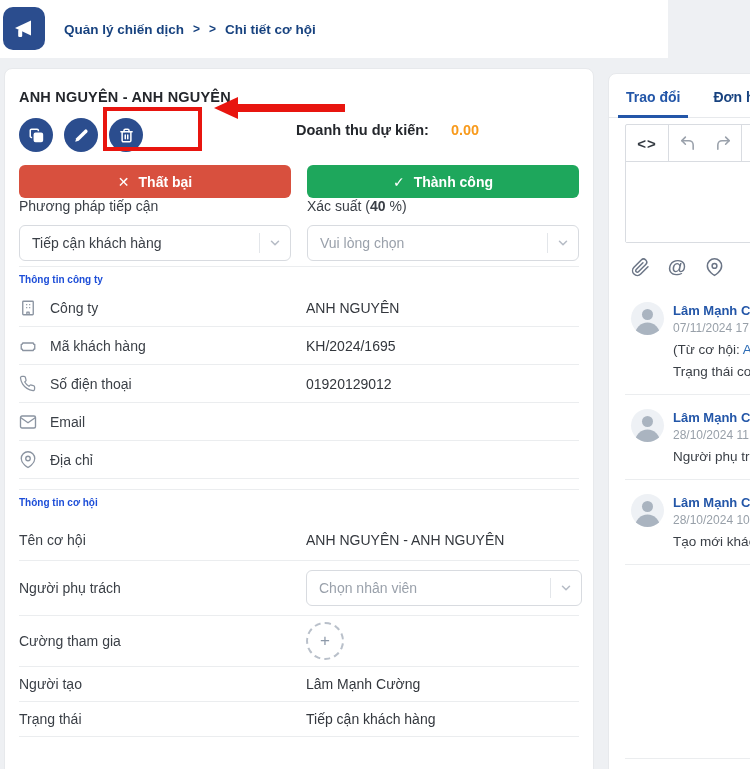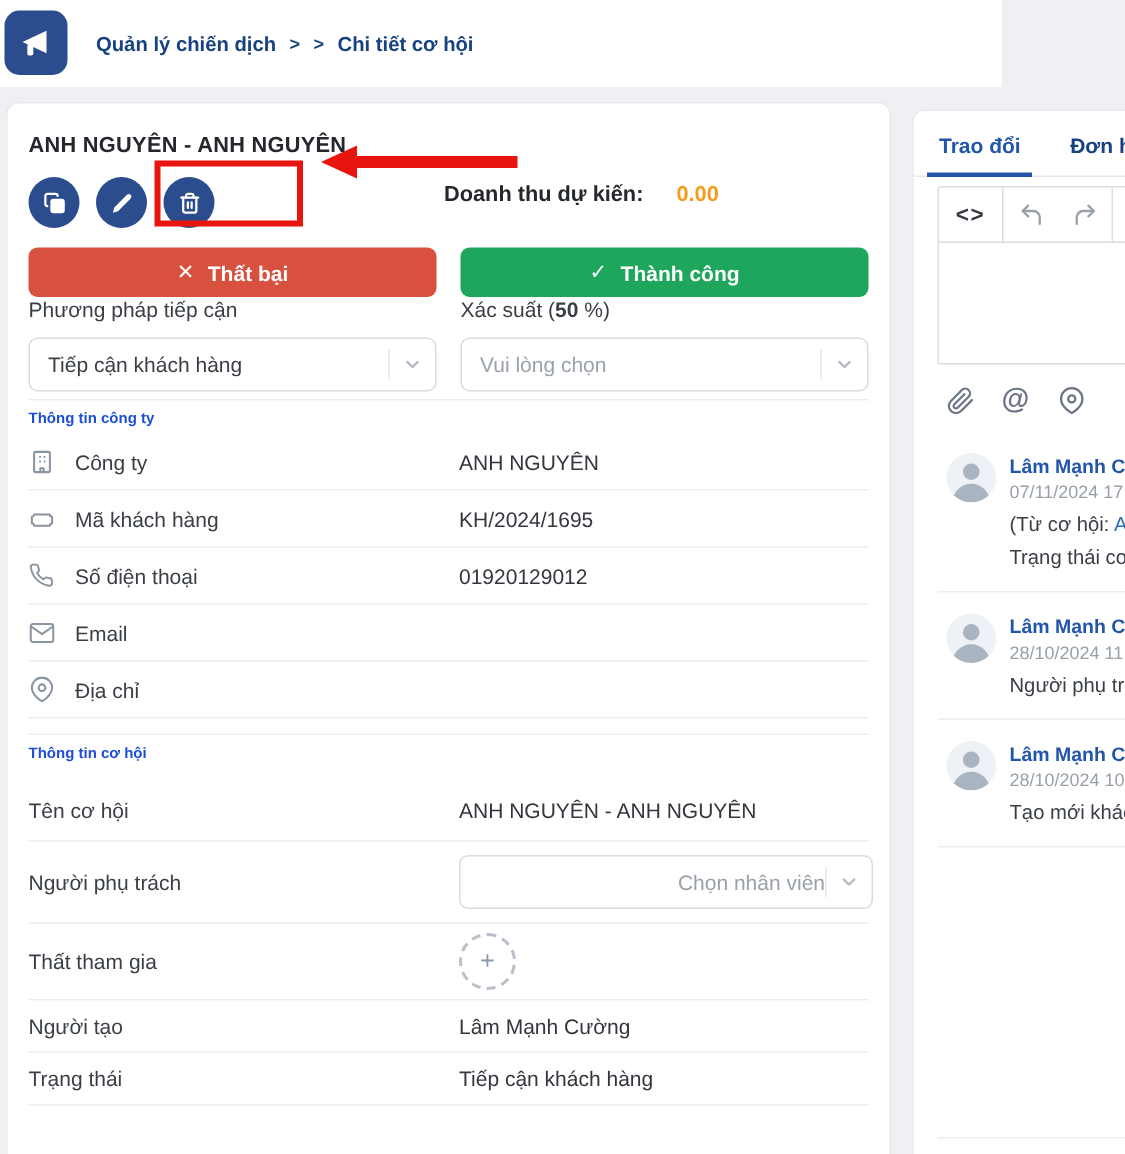--- a/index.html
+++ b/index.html
@@ -55,21 +55,21 @@
     border-bottom:1px solid #ebedef; font-size:14px; color:#3a3f46; }
   .info-row .ricon { width:18px; height:18px; margin-right:13px; color:#8b94a1; flex:none; }
   .info-row .rvalue { position:absolute; left:287px; color:#33373d; white-space:nowrap; }
   .link { color:#2e6db6; cursor:pointer; }
 
   .opp-row { position:relative; display:flex; align-items:center; border-bottom:1px solid #ebedef;
     font-size:14px; color:#3a3f46; }
   .opp-row .rvalue { position:absolute; left:287px; white-space:nowrap; color:#33373d; }
   .row-name { height:42px; }
   .row-assignee { height:55px; }
-  .row-assignee .select { position:absolute; left:287px; width:276px;text-align:right; }
+  .row-assignee .select { position:absolute; left:287px; width:276px; }
   .row-participants { height:51px; }
   .add-circle { position:absolute; left:287px; width:38px; height:38px; border:2px dashed #b9c0ca;
     border-radius:50%; display:flex; align-items:center; justify-content:center; color:#8d99a9;
     font-size:17px; cursor:pointer; background:#fff; }
   .row-creator { height:35px; }
   .row-status { height:35px; }
 
   
   .tabs { position:relative; height:44px; border-bottom:1px solid #e7e9ec; display:flex;
     align-items:flex-end; padding:0 0 0 9px; white-space:nowrap; }
@@ -173,21 +173,21 @@
       <span>Thất bại</span>
     </button>
     <button class="big-btn green">
       <span class="glyph">✓</span>
       <span>Thành công</span>
     </button>
   </div>
 
   <div class="label-row">
     <span>Phương pháp tiếp cận</span>
-    <span><span>Xác suất (</span><b>50</b><span> %)</span></span>
+    <span><span>Xác suất (</span><b>40</b><span> %)</span></span>
   </div>
 
   <div class="select-row">
     <div class="select">
       <span class="text">Tiếp cận khách hàng</span>
       <span class="divider"></span>
       <span class="chev">
         <svg width="14" height="14" viewBox="0 0 24 24" fill="none" stroke="currentColor" stroke-width="2.6" stroke-linecap="round" stroke-linejoin="round">
             <polyline points="6 9 12 15 18 9"></polyline>
           </svg>
@@ -277,21 +277,21 @@
       <span class="divider"></span>
       <span class="chev">
         <svg width="14" height="14" viewBox="0 0 24 24" fill="none" stroke="currentColor" stroke-width="2.6" stroke-linecap="round" stroke-linejoin="round">
             <polyline points="6 9 12 15 18 9"></polyline>
           </svg>
       </span>
     </div>
   </div>
 
   <div class="opp-row row-participants">
-    <span>Thất tham gia</span>
+    <span>Cường tham gia</span>
     <div class="add-circle">
       <span>+</span>
     </div>
   </div>
 
   <div class="opp-row row-creator">
     <span>Người tạo</span>
     <span class="rvalue">Lâm Mạnh Cường</span>
   </div>
 

